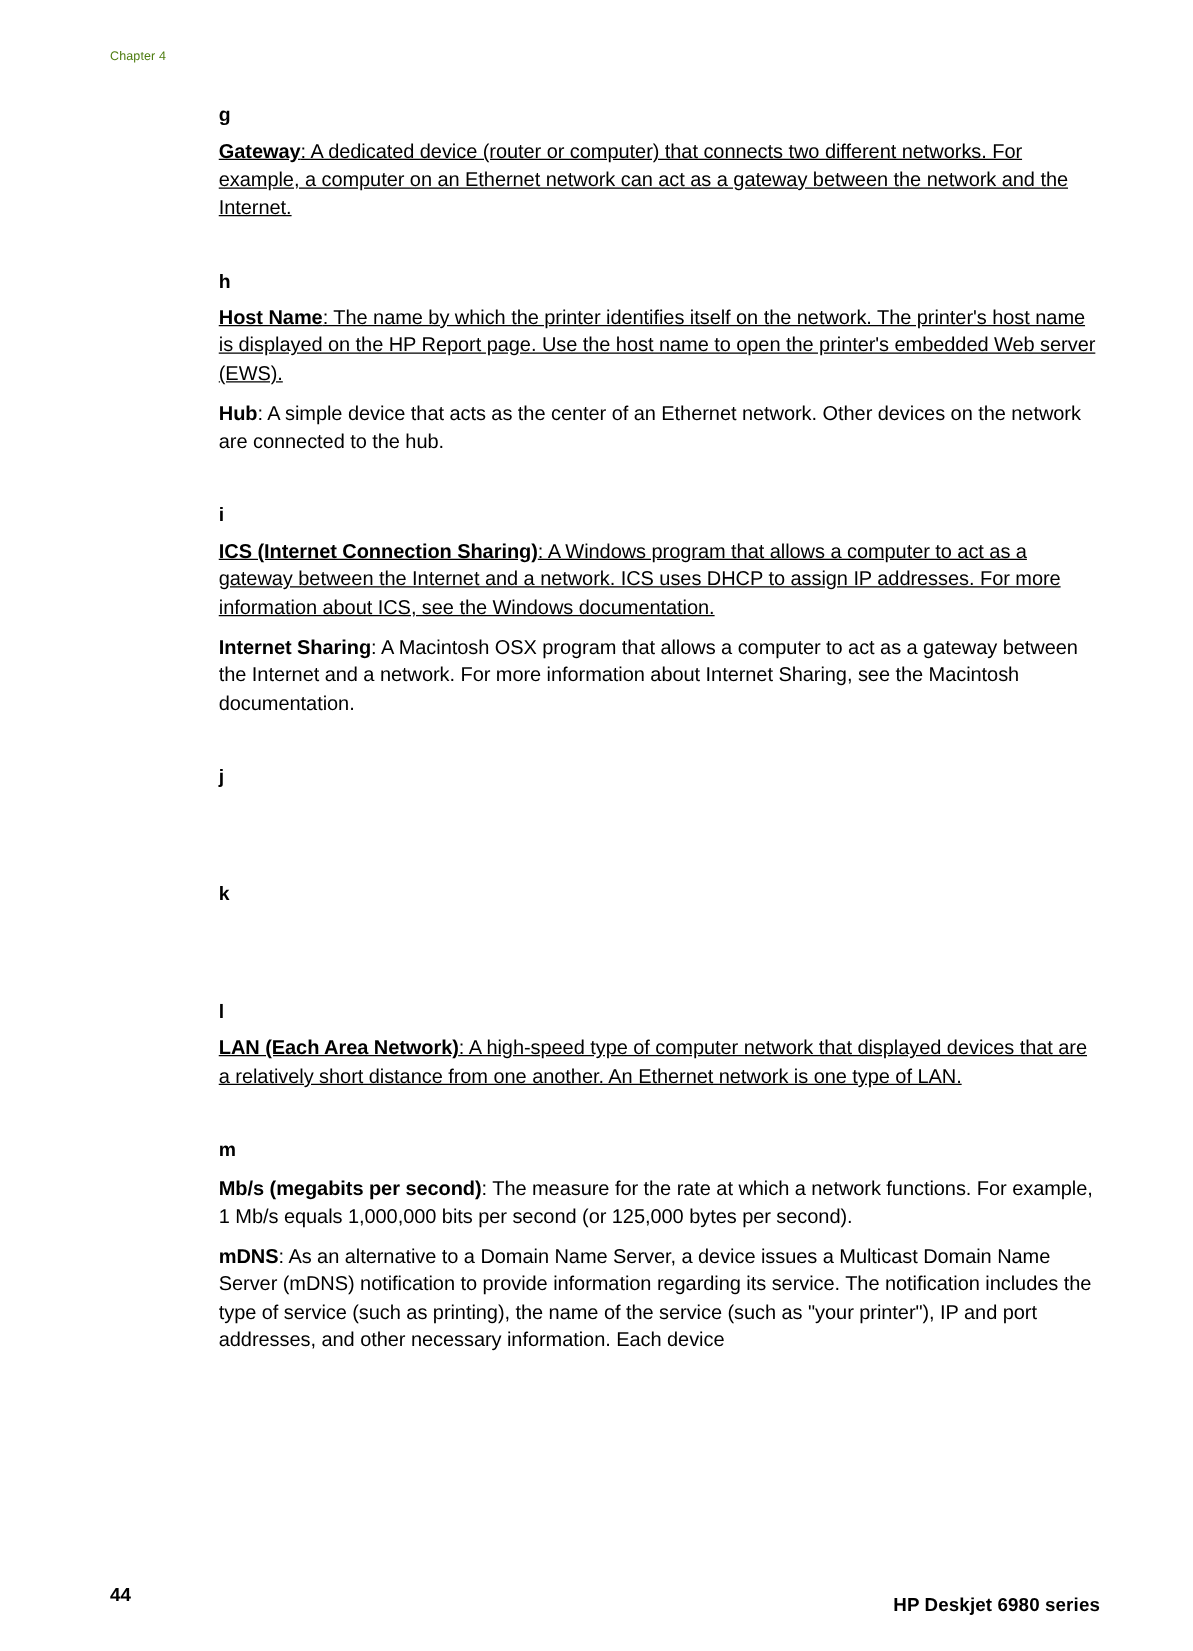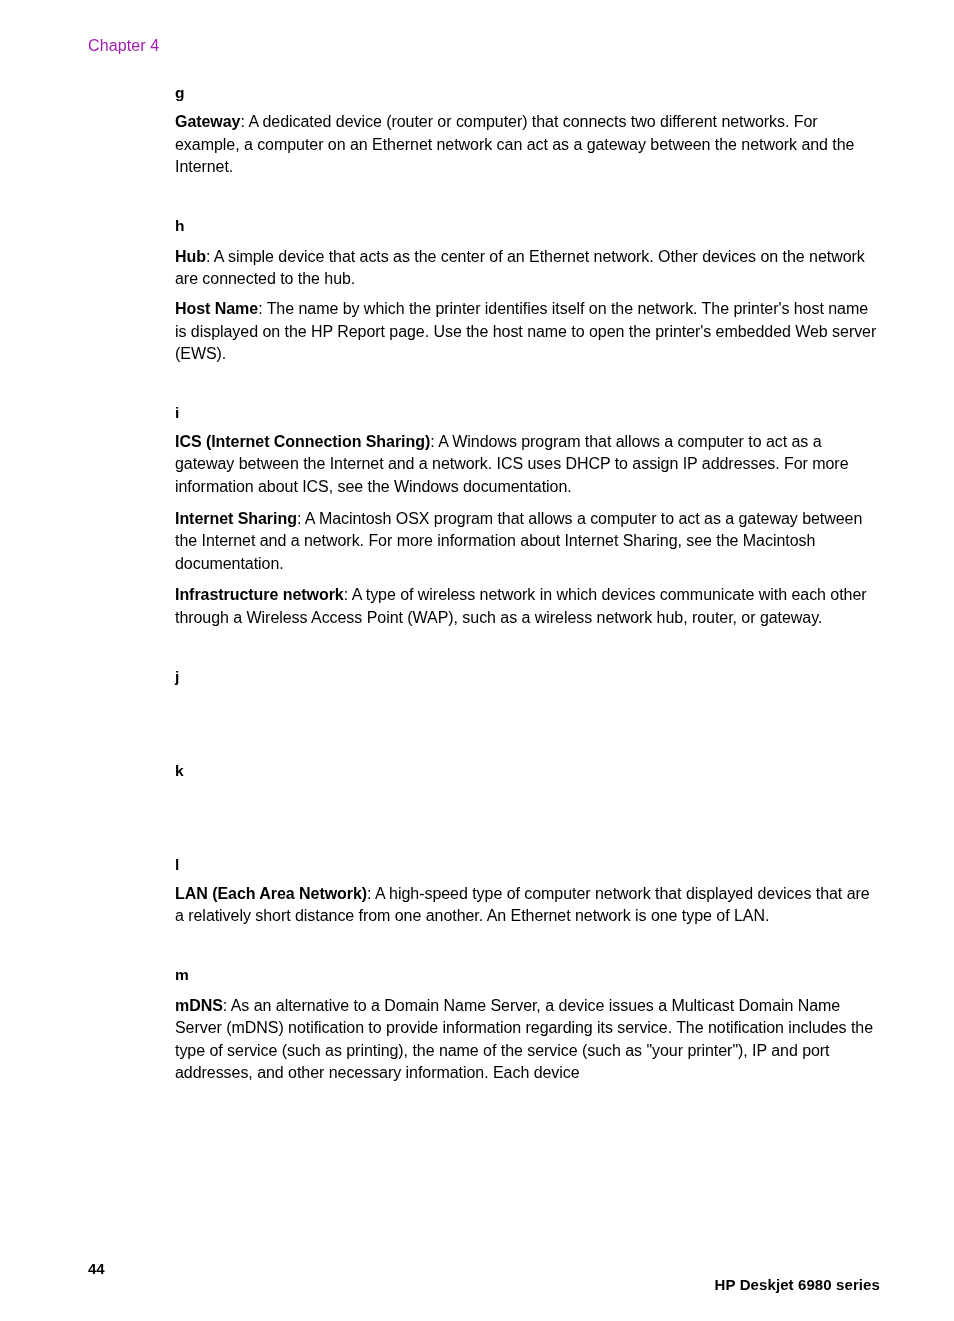--- a/index.html
+++ b/index.html
@@ -14,23 +14,23 @@
     background: #ffffff;
     font-family: "Liberation Sans", sans-serif;
     color: #000000;
     overflow: hidden;
     box-sizing: border-box;
   }
   .running-header {
     position: absolute;
     left: 88px;
     top: 36px;
-    font-size: 16px;
+    font-size: 10px;
     line-height: 20px;
-    color: #a21caf;
+    color: #4d7c0f;
     letter-spacing: 0.1px;
   }
   .content {
     position: absolute;
     left: 175px;
     top: 82px;
     width: 706px;
   }
   .section-letter {
     font-size: 15.5px;
@@ -47,32 +47,33 @@
     margin: 0;
     margin-top: 9px;
     text-align: left;
     letter-spacing: -0.05px;
   }
   .entry .term {
     font-weight: bold;
   }
   .entry.first-entry {
     margin-top: 7px;
+    text-decoration: underline;
   }
   .empty-section-gap {
     height: 36px;
   }
   .footer {
     position: absolute;
     left: 88px;
     right: 74px;
     top: 1259px;
     display: flex;
     justify-content: space-between;
-    align-items: flex-start;
+    align-items: center;
     font-size: 15px;
     font-weight: bold;
     line-height: 20px;
   }
   .footer-page-number {
     font-weight: bold;
   }
   .footer-product {
     font-weight: bold;
     letter-spacing: 0.1px;
@@ -83,33 +84,33 @@
 <body>
 
 <div class="page">
 
   <div class="running-header">Chapter 4</div>
 
   <div class="content" id="glossary-content">
       <div class="section-letter">g</div>
       <p class="entry first-entry"><span class="term">Gateway</span><span class="definition">: A dedicated device (router or computer) that connects two different networks. For example, a computer on an Ethernet network can act as a gateway between the network and the Internet.</span></p>
       <div class="section-letter spaced-top">h</div>
+      <p class="entry first-entry"><span class="term">Host Name</span><span class="definition">: The name by which the printer identifies itself on the network. The printer's host name is displayed on the HP Report page. Use the host name to open the printer's embedded Web server (EWS).</span></p>
       <p class="entry"><span class="term">Hub</span><span class="definition">: A simple device that acts as the center of an Ethernet network. Other devices on the network are connected to the hub.</span></p>
-      <p class="entry first-entry"><span class="term">Host Name</span><span class="definition">: The name by which the printer identifies itself on the network. The printer's host name is displayed on the HP Report page. Use the host name to open the printer's embedded Web server (EWS).</span></p>
       <div class="section-letter spaced-top">i</div>
       <p class="entry first-entry"><span class="term">ICS (Internet Connection Sharing)</span><span class="definition">: A Windows program that allows a computer to act as a gateway between the Internet and a network. ICS uses DHCP to assign IP addresses. For more information about ICS, see the Windows documentation.</span></p>
       <p class="entry"><span class="term">Internet Sharing</span><span class="definition">: A Macintosh OSX program that allows a computer to act as a gateway between the Internet and a network. For more information about Internet Sharing, see the Macintosh documentation.</span></p>
-      <p class="entry"><span class="term">Infrastructure network</span><span class="definition">: A type of wireless network in which devices communicate with each other through a Wireless Access Point (WAP), such as a wireless network hub, router, or gateway.</span></p>
       <div class="section-letter spaced-top">j</div>
       <div class="empty-section-gap"></div>
       <div class="section-letter spaced-top">k</div>
       <div class="empty-section-gap"></div>
       <div class="section-letter spaced-top">l</div>
       <p class="entry first-entry"><span class="term">LAN (Each Area Network)</span><span class="definition">: A high-speed type of computer network that displayed devices that are a relatively short distance from one another. An Ethernet network is one type of LAN.</span></p>
       <div class="section-letter spaced-top">m</div>
+      <p class="entry"><span class="term">Mb/s (megabits per second)</span><span class="definition">: The measure for the rate at which a network functions. For example, 1 Mb/s equals 1,000,000 bits per second (or 125,000 bytes per second).</span></p>
       <p class="entry"><span class="term">mDNS</span><span class="definition">: As an alternative to a Domain Name Server, a device issues a Multicast Domain Name Server (mDNS) notification to provide information regarding its service. The notification includes the type of service (such as printing), the name of the service (such as "your printer"), IP and port addresses, and other necessary information. Each device</span></p>
     </div>
 
   <div class="footer">
     <span class="footer-page-number">44</span>
     <span class="footer-product">HP Deskjet 6980 series</span>
   </div>
 
 </div>
 

